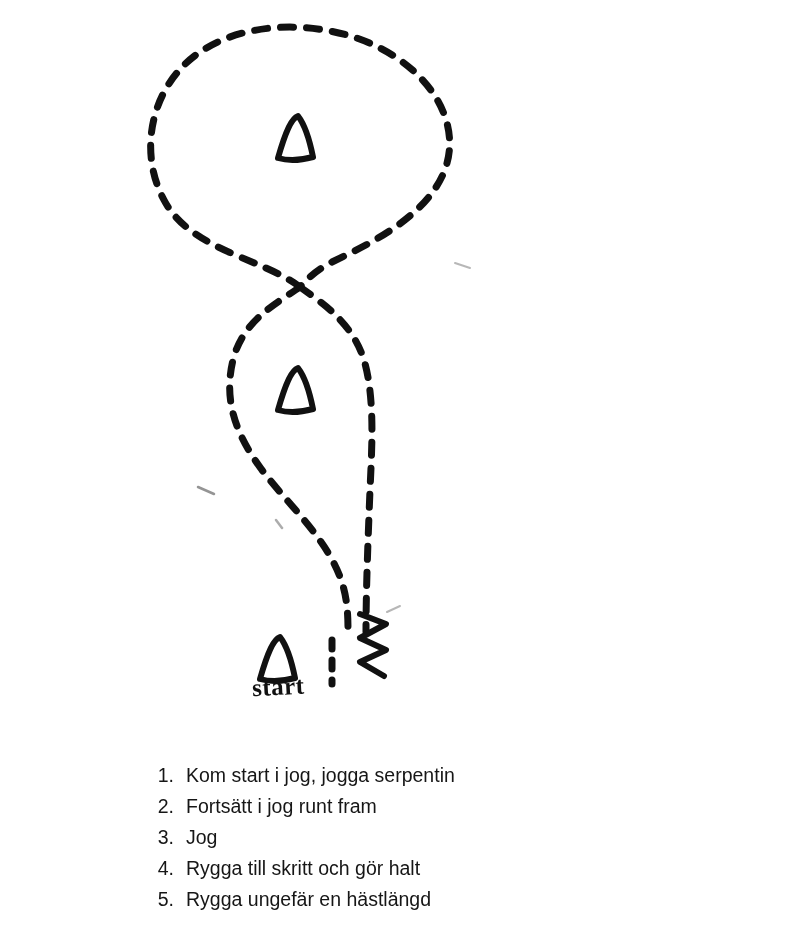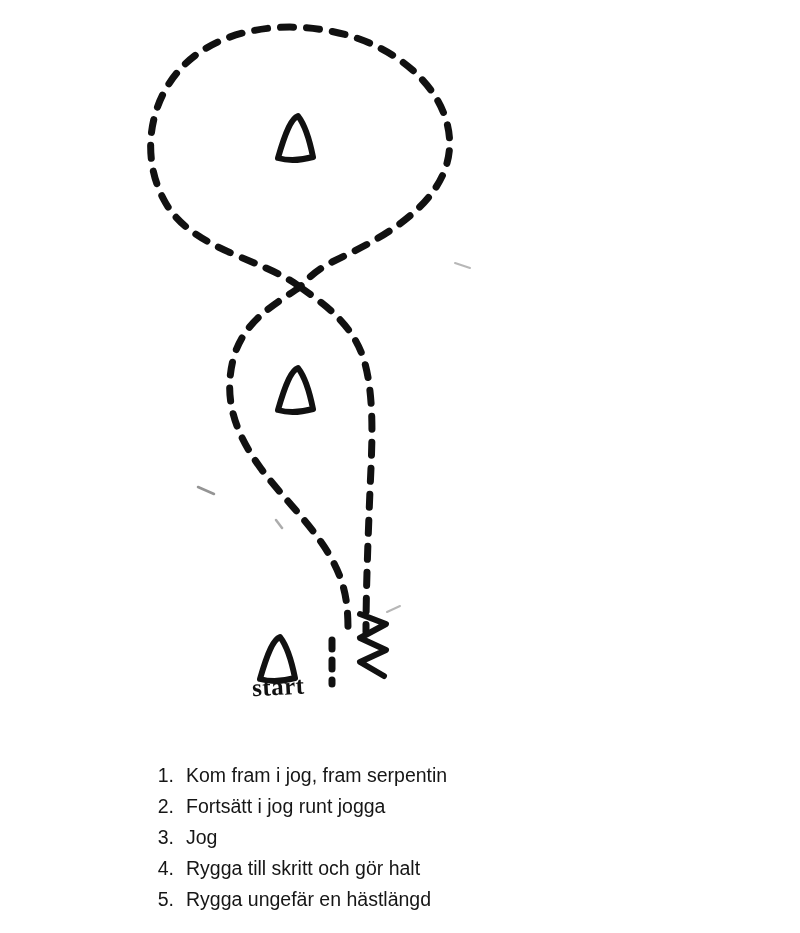--- a/index.html
+++ b/index.html
@@ -116,25 +116,25 @@
       </g>
     </svg>
 
     <div class="label-start">start</div>
   </div>
 
   <div class="instructions">
     <ol>
       <li>
         <span class="num">1.</span>
-        <span class="txt">Kom fram i jog, fram serpentin</span>
+        <span class="txt">Kom start i jog, jogga serpentin</span>
       </li>
       <li>
         <span class="num">2.</span>
-        <span class="txt">Fortsätt i jog runt jogga</span>
+        <span class="txt">Fortsätt i jog runt fram</span>
       </li>
       <li>
         <span class="num">3.</span>
         <span class="txt">Jog</span>
       </li>
       <li>
         <span class="num">4.</span>
         <span class="txt">Rygga till skritt och gör halt</span>
       </li>
       <li>

